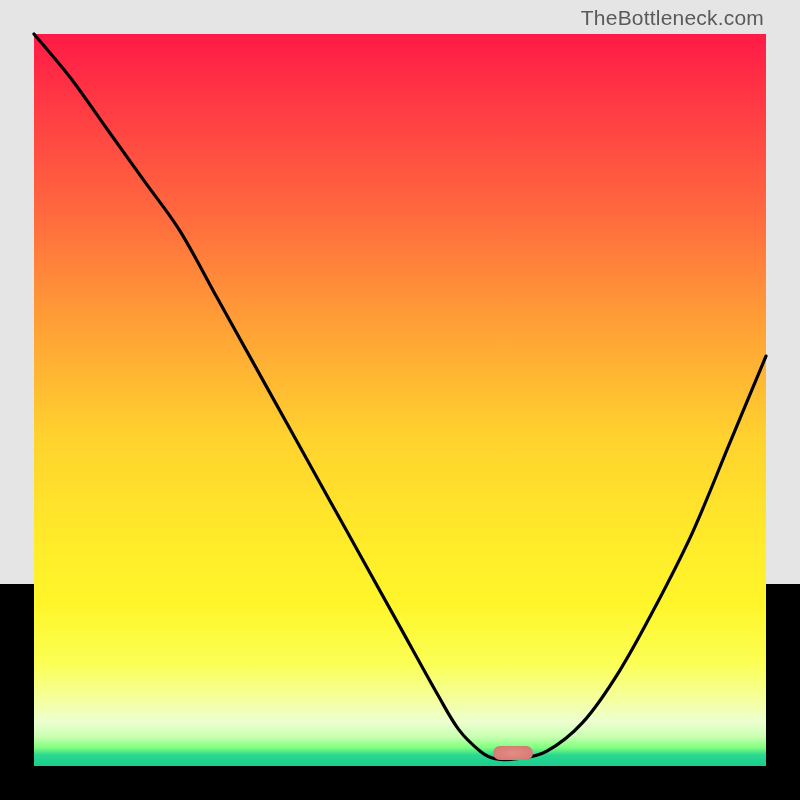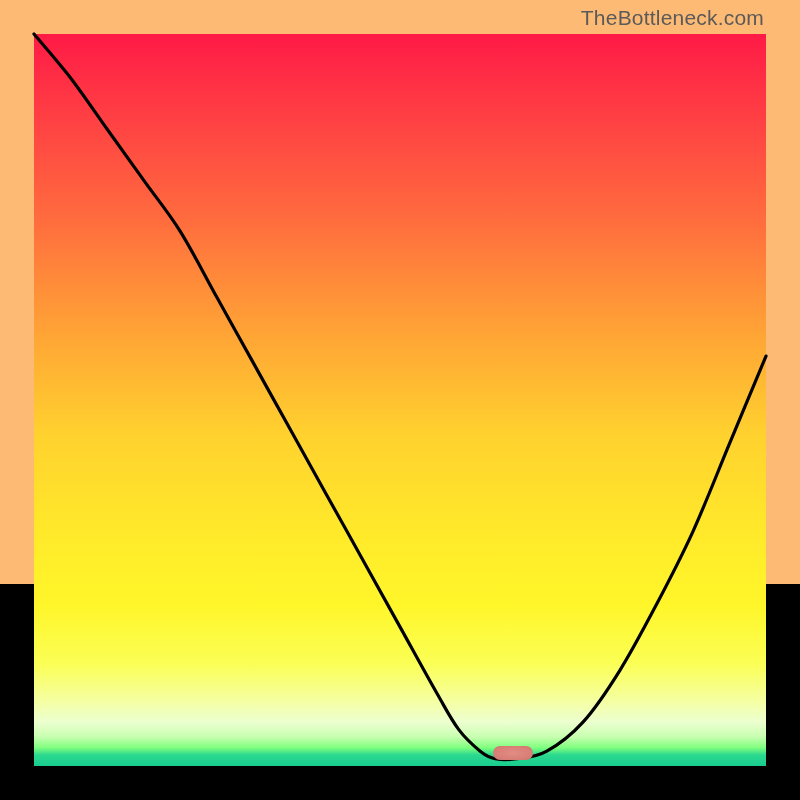--- a/index.html
+++ b/index.html
@@ -9,21 +9,21 @@
     height: 800px;
     background: #000;
     overflow: hidden;
   }
   .frame {
     position: absolute;
     left: 0;
     top: 0;
     width: 800px;
     height: 584px;
-    background: #fdba74;
+    background: #e5e5e5;
   }
   .plot-area {
     position: absolute;
     left: 34px;
     top: 34px;
     width: 732px;
     height: 732px;
     
     background: linear-gradient(
       to bottom,

